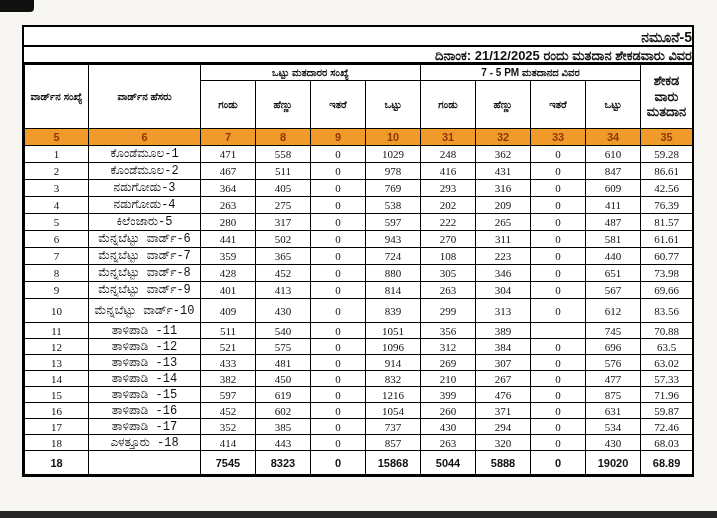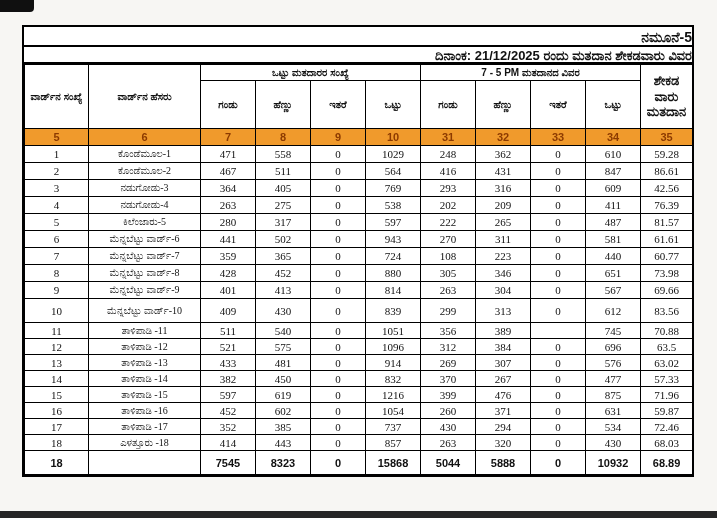--- a/index.html
+++ b/index.html
@@ -66,21 +66,21 @@
   }
   tbody tr{height:17px;}
   tbody tr:nth-child(10){height:24px;}
   tbody tr:nth-child(n+11){height:16px;}
   tbody tr.total-row{height:24px;}
   tbody tr.total-row td{
     font-weight:bold;
     font-family:"Liberation Sans", sans-serif;
     font-size:11px;
   }
-  td.ward-name-cell{font-size:10px;}
+  td.ward-name-cell{font-size:12px;font-family:Liberation Mono, monospace;}
 </style>
 </head>
 <body>
 
 <div class="corner-artifact"></div>
 
 <div class="doc">
   <div class="title-line title-1">ನಮೂನೆ-5</div>
   <div class="title-line title-3">ದಿನಾಂಕ: 21/12/2025 ರಂದು ಮತದಾನ ಶೇಕಡವಾರು ವಿವರ</div>
 
@@ -143,21 +143,21 @@
           <td>0</td>
           <td>610</td>
           <td>59.28</td>
         </tr>
         <tr>
           <td>2</td>
           <td class="ward-name-cell">ಕೊಂಡೆಮೂಲ-2</td>
           <td>467</td>
           <td>511</td>
           <td>0</td>
-          <td>564</td>
+          <td>978</td>
           <td>416</td>
           <td>431</td>
           <td>0</td>
           <td>847</td>
           <td>86.61</td>
         </tr>
         <tr>
           <td>3</td>
           <td class="ward-name-cell">ನಡುಗೋಡು-3</td>
           <td>364</td>
@@ -300,21 +300,21 @@
           <td>576</td>
           <td>63.02</td>
         </tr>
         <tr>
           <td>14</td>
           <td class="ward-name-cell">ತಾಳಿಪಾಡಿ -14</td>
           <td>382</td>
           <td>450</td>
           <td>0</td>
           <td>832</td>
-          <td>370</td>
+          <td>210</td>
           <td>267</td>
           <td>0</td>
           <td>477</td>
           <td>57.33</td>
         </tr>
         <tr>
           <td>15</td>
           <td class="ward-name-cell">ತಾಳಿಪಾಡಿ -15</td>
           <td>597</td>
           <td>619</td>
@@ -368,20 +368,20 @@
         <tr class="total-row">
           <td>18</td>
           <td></td>
           <td>7545</td>
           <td>8323</td>
           <td>0</td>
           <td>15868</td>
           <td>5044</td>
           <td>5888</td>
           <td>0</td>
-          <td>10932</td>
+          <td>19020</td>
           <td>68.89</td>
         </tr>
       </tbody>
   </table>
 </div>
 
 <div class="footer-bar"></div>
 
 </body></html>

